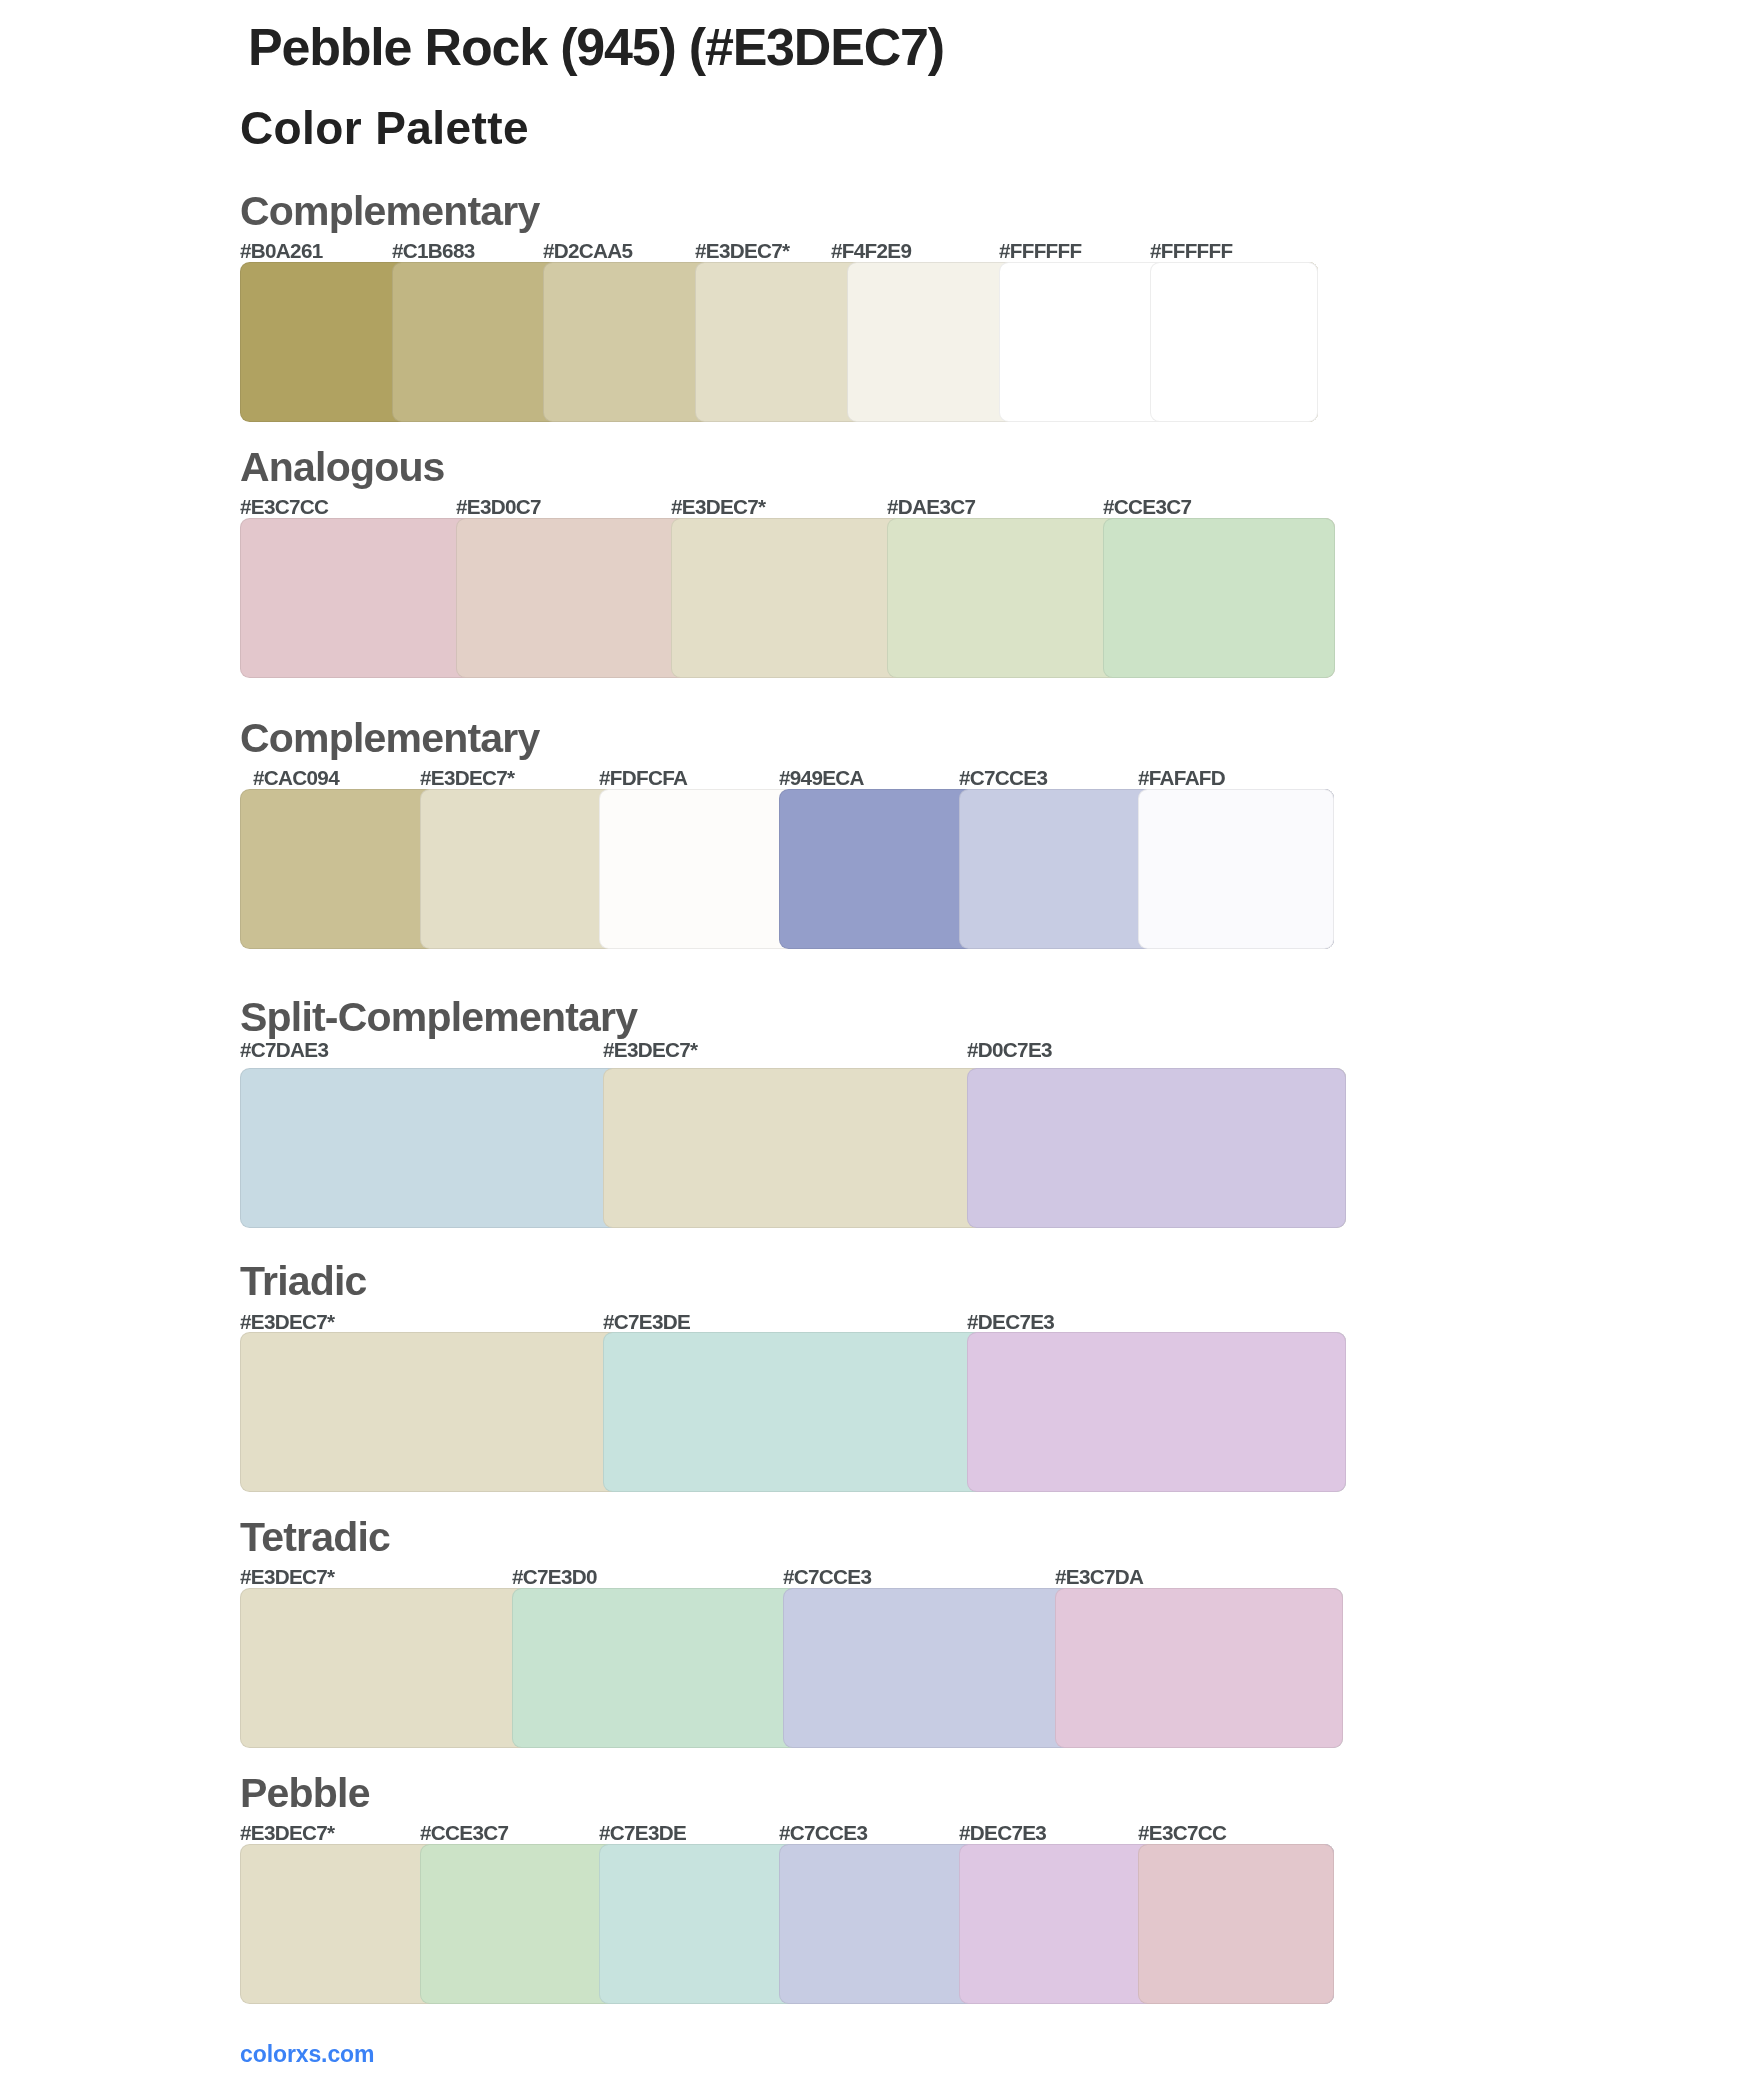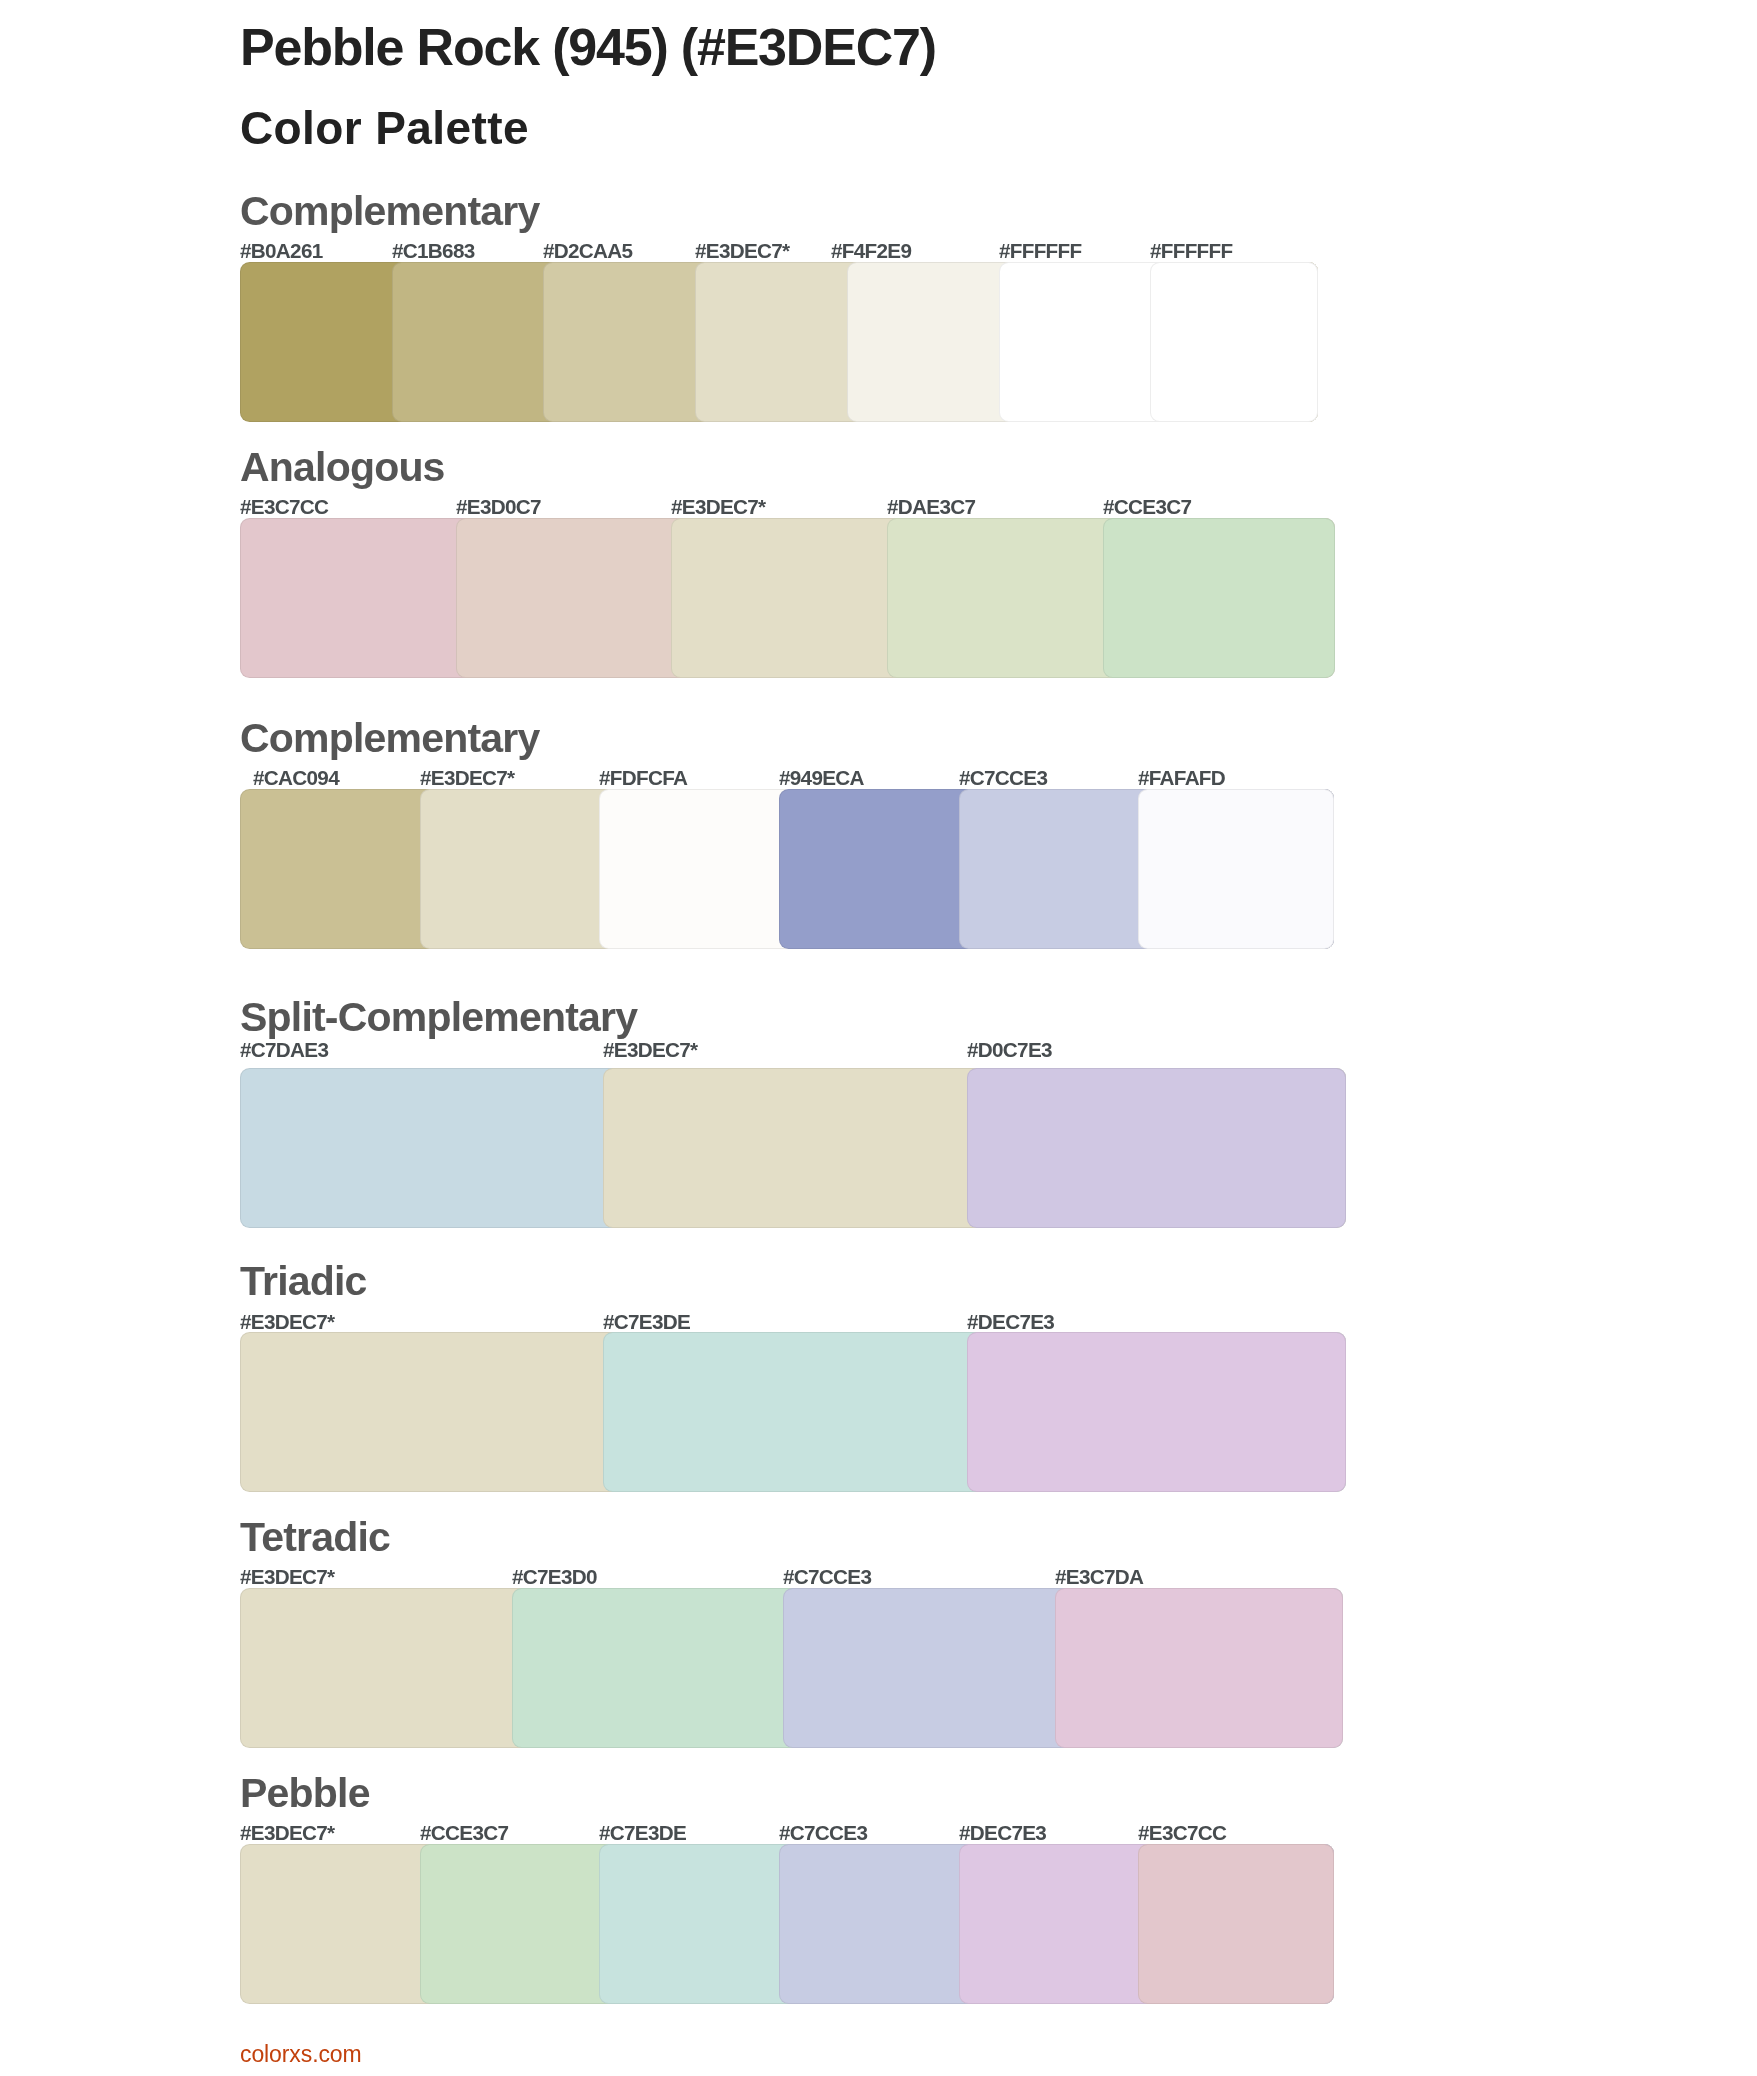--- a/index.html
+++ b/index.html
@@ -7,21 +7,21 @@
   body{
     width:1757px;height:2077px;
     background:#ffffff;
     font-family:"Liberation Sans", sans-serif;
     -webkit-font-smoothing:antialiased;
   }
   .page{position:relative;width:1757px;height:2077px;overflow:hidden;}
 
   .title-block{position:absolute;left:240px;top:0;}
   .title-line1{
-    position:absolute;left:0;top:0;transform:translateZ(0);
+    position:absolute;left:8px;top:0;transform:translateZ(0);
     font-size:52px;font-weight:700;letter-spacing:-1.2px;
     color:#222222;white-space:nowrap;line-height:1;text-align:center;
   }
   .title-line2{
     position:absolute;left:0;top:0;transform:translateZ(0);
     font-size:46px;font-weight:700;letter-spacing:0.4px;
     color:#222222;white-space:nowrap;line-height:1;
   }
 
   .section{position:absolute;left:0;width:1757px;}
@@ -39,22 +39,22 @@
   .swatches{position:absolute;left:240px;width:1118px;height:160px;}
   .sw{
     position:absolute;top:0;display:block;height:160px;
     border-radius:9.6px;
     box-sizing:border-box;
     border:0.8px solid rgba(0,0,0,0.07);
   }
 
   .footer{
     position:absolute;left:240px;transform:translateZ(0);
-    font-size:23px;font-weight:400;letter-spacing:-0.1px;
-    color:#c2410c;white-space:nowrap;line-height:1;
+    font-size:23px;font-weight:700;letter-spacing:-0.1px;
+    color:#3b82f6;white-space:nowrap;line-height:1;
   }
 </style>
 </head>
 <body>
 
 <div class="page">
   <div class="title-block">
     <div class="title-line1" style="top: 21px;">Pebble Rock (945) (#E3DEC7)</div>
     <div class="title-line2" style="top: 89px; margin-top: 16px;">Color Palette</div>
   </div>

